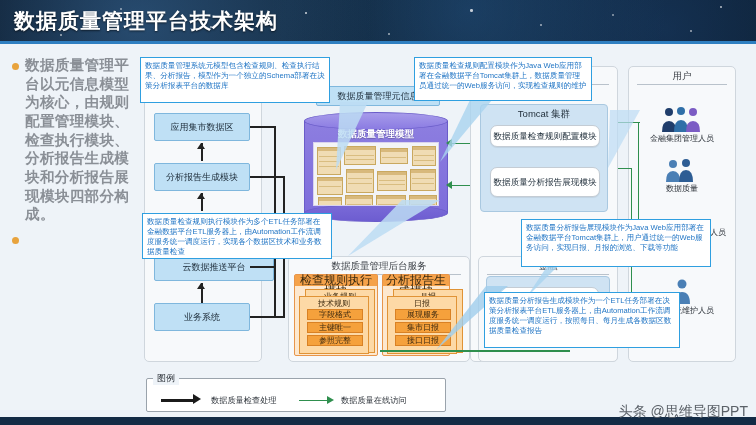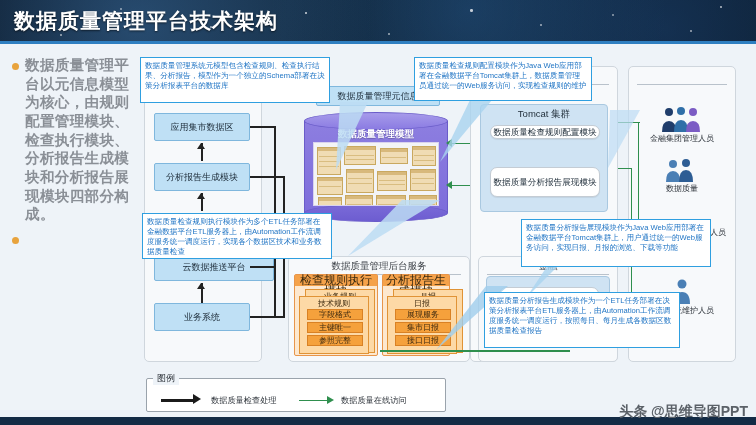--- a/index.html
+++ b/index.html
@@ -149,21 +149,21 @@
   }
   .legend-cap{
     position:absolute;left:6px;top:-7px;background:#eef3f8;padding:0 4px;
     font-size:9px;color:#2b3138;
   }
   .lg-item{position:absolute;font-size:8.2px;color:#2b3138;}
   .user-cell{position:absolute;text-align:center;font-size:8px;color:#2b3138;line-height:1.15;}
 
   .watermark{
     position:absolute;right:8px;bottom:4px;
-    font-size:14px;font-weight:bold;color:#5b6168;white-space:nowrap;
+    font-size:14px;font-weight:normal;color:#5b6168;white-space:nowrap;
     z-index:60;
     margin-top:32px;
   }
   .bottombar{position:absolute;left:0;bottom:0;width:756px;height:8px;background:#132b45;}
   .arrowline{position:absolute;background:#222;}
   .garrow{position:absolute;background:#2f8f4e;}
 </style>
 </head>
 <body>
 
@@ -279,25 +279,26 @@
     <div class="garrow" style="left:308px;top:135px;width:36px;height:1.2px;"></div>
     <div class="garrow" style="left:306px;top:131px;width:0;height:0;background:none;border-top:4px solid transparent;border-bottom:4px solid transparent;border-right:6px solid #2f8f4e;"></div>
 
     <div class="panel" style="left:330px;top:16px;width:148px;height:296px;">
       <div class="panel-title">服务</div>
       <div class="panel-rule"></div>
     </div>
 
     <div class="tomcat-wrap" style="left:340px;top:54px;width:128px;height:108px;">
       <div class="tomcat-label">Tomcat 集群</div>
-      <div class="roundbox" style="left:9px;top:20px;width:110px;height:14px;">数据质量检查规则配置模块</div>
+      <div class="roundbox" style="left:9px;top:20px;width:110px;height:22px;">数据质量检查规则配置模块</div>
       <div class="roundbox" style="left:9px;top:62px;width:110px;height:30px;">数据质量分析报告展现模块</div>
     </div>
 
     <div class="panel" style="left:488px;top:16px;width:108px;height:296px;">
+      <div class="panel-title">用户</div>
       <div class="panel-rule"></div>
     </div>
 
     <div class="user-cell" style="left:498px;top:56px;width:88px;">
       <svg width="46" height="26" viewBox="0 0 46 26">
         <circle cx="10" cy="6" r="4" fill="#1f3d6b"></circle>
           <path d="M3 26 q0-11 7-11 q7 0 7 11z" fill="#1f3d6b"></path>
         <circle cx="22" cy="5" r="4" fill="#2f6fa8"></circle>
           <path d="M15 26 q0-12 7-12 q7 0 7 12z" fill="#2f6fa8"></path>
         <circle cx="34" cy="6" r="4" fill="#7b5cc4"></circle>

